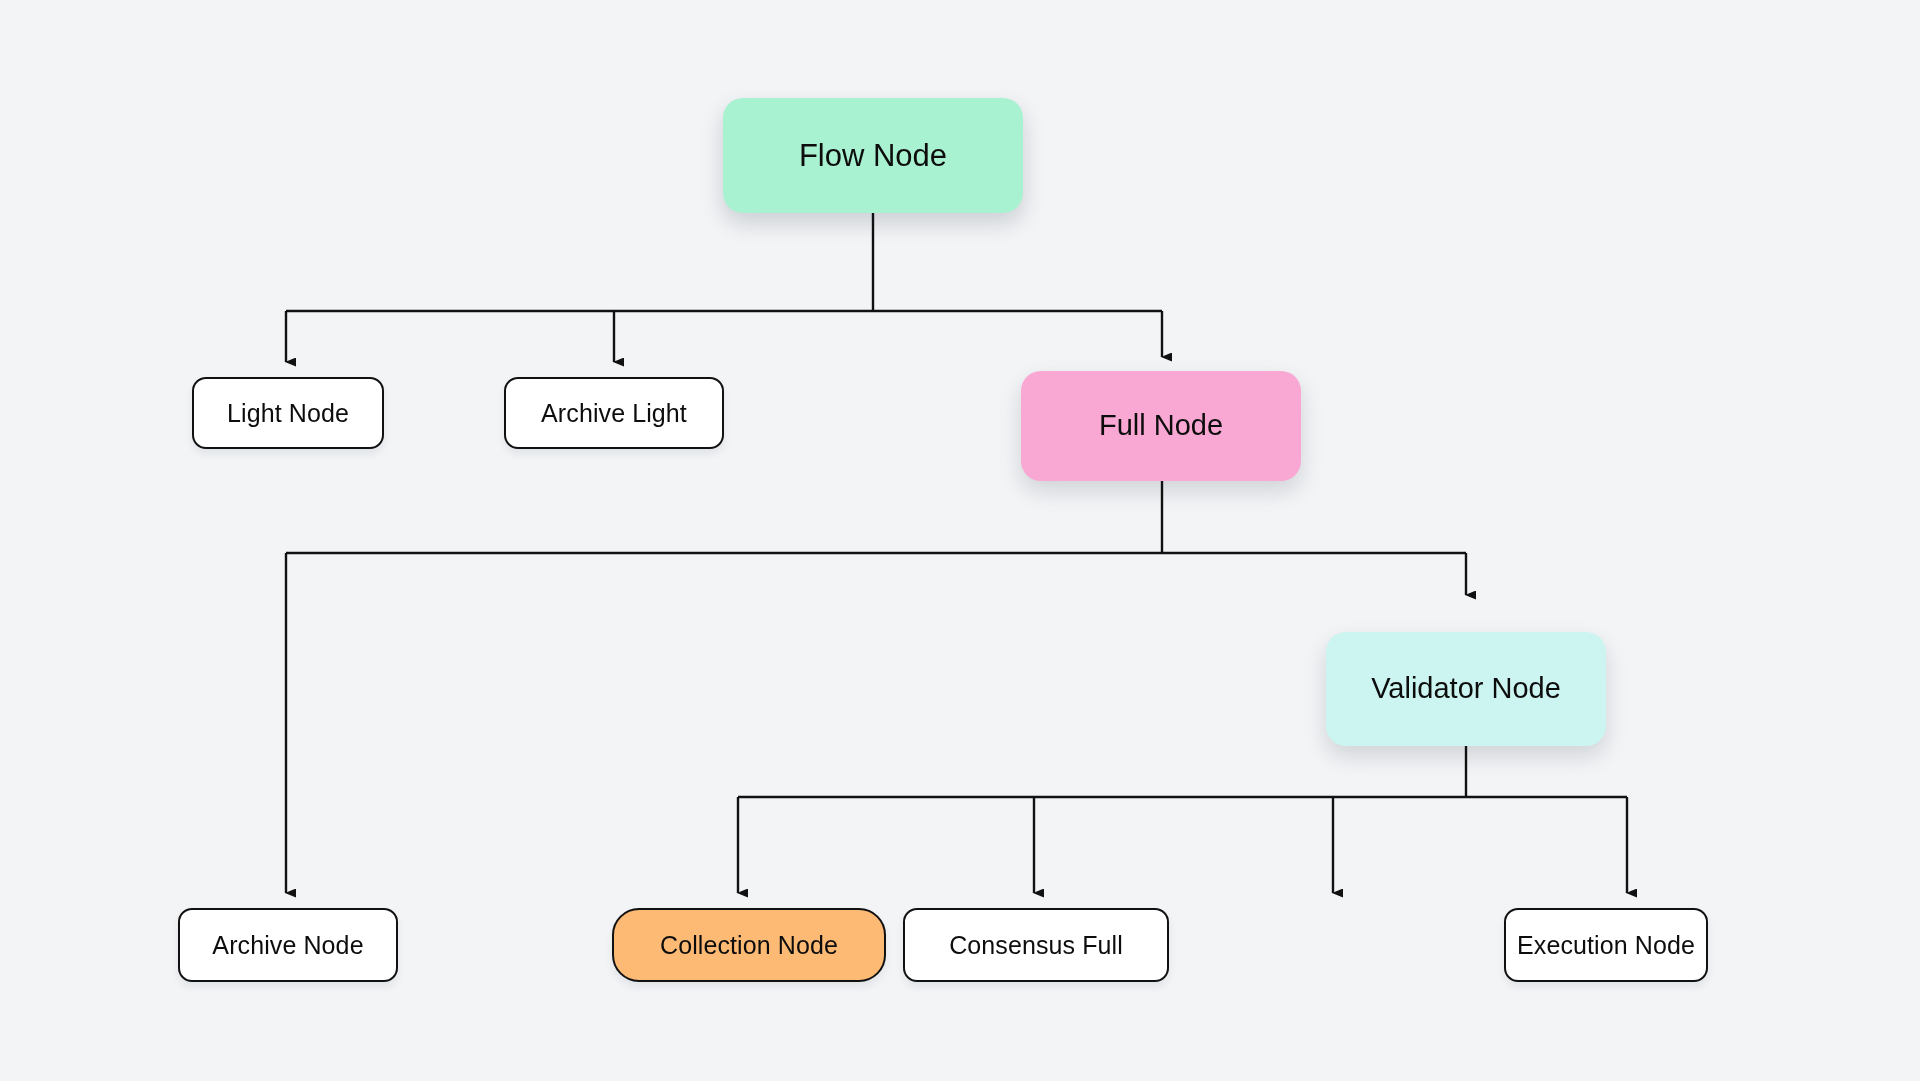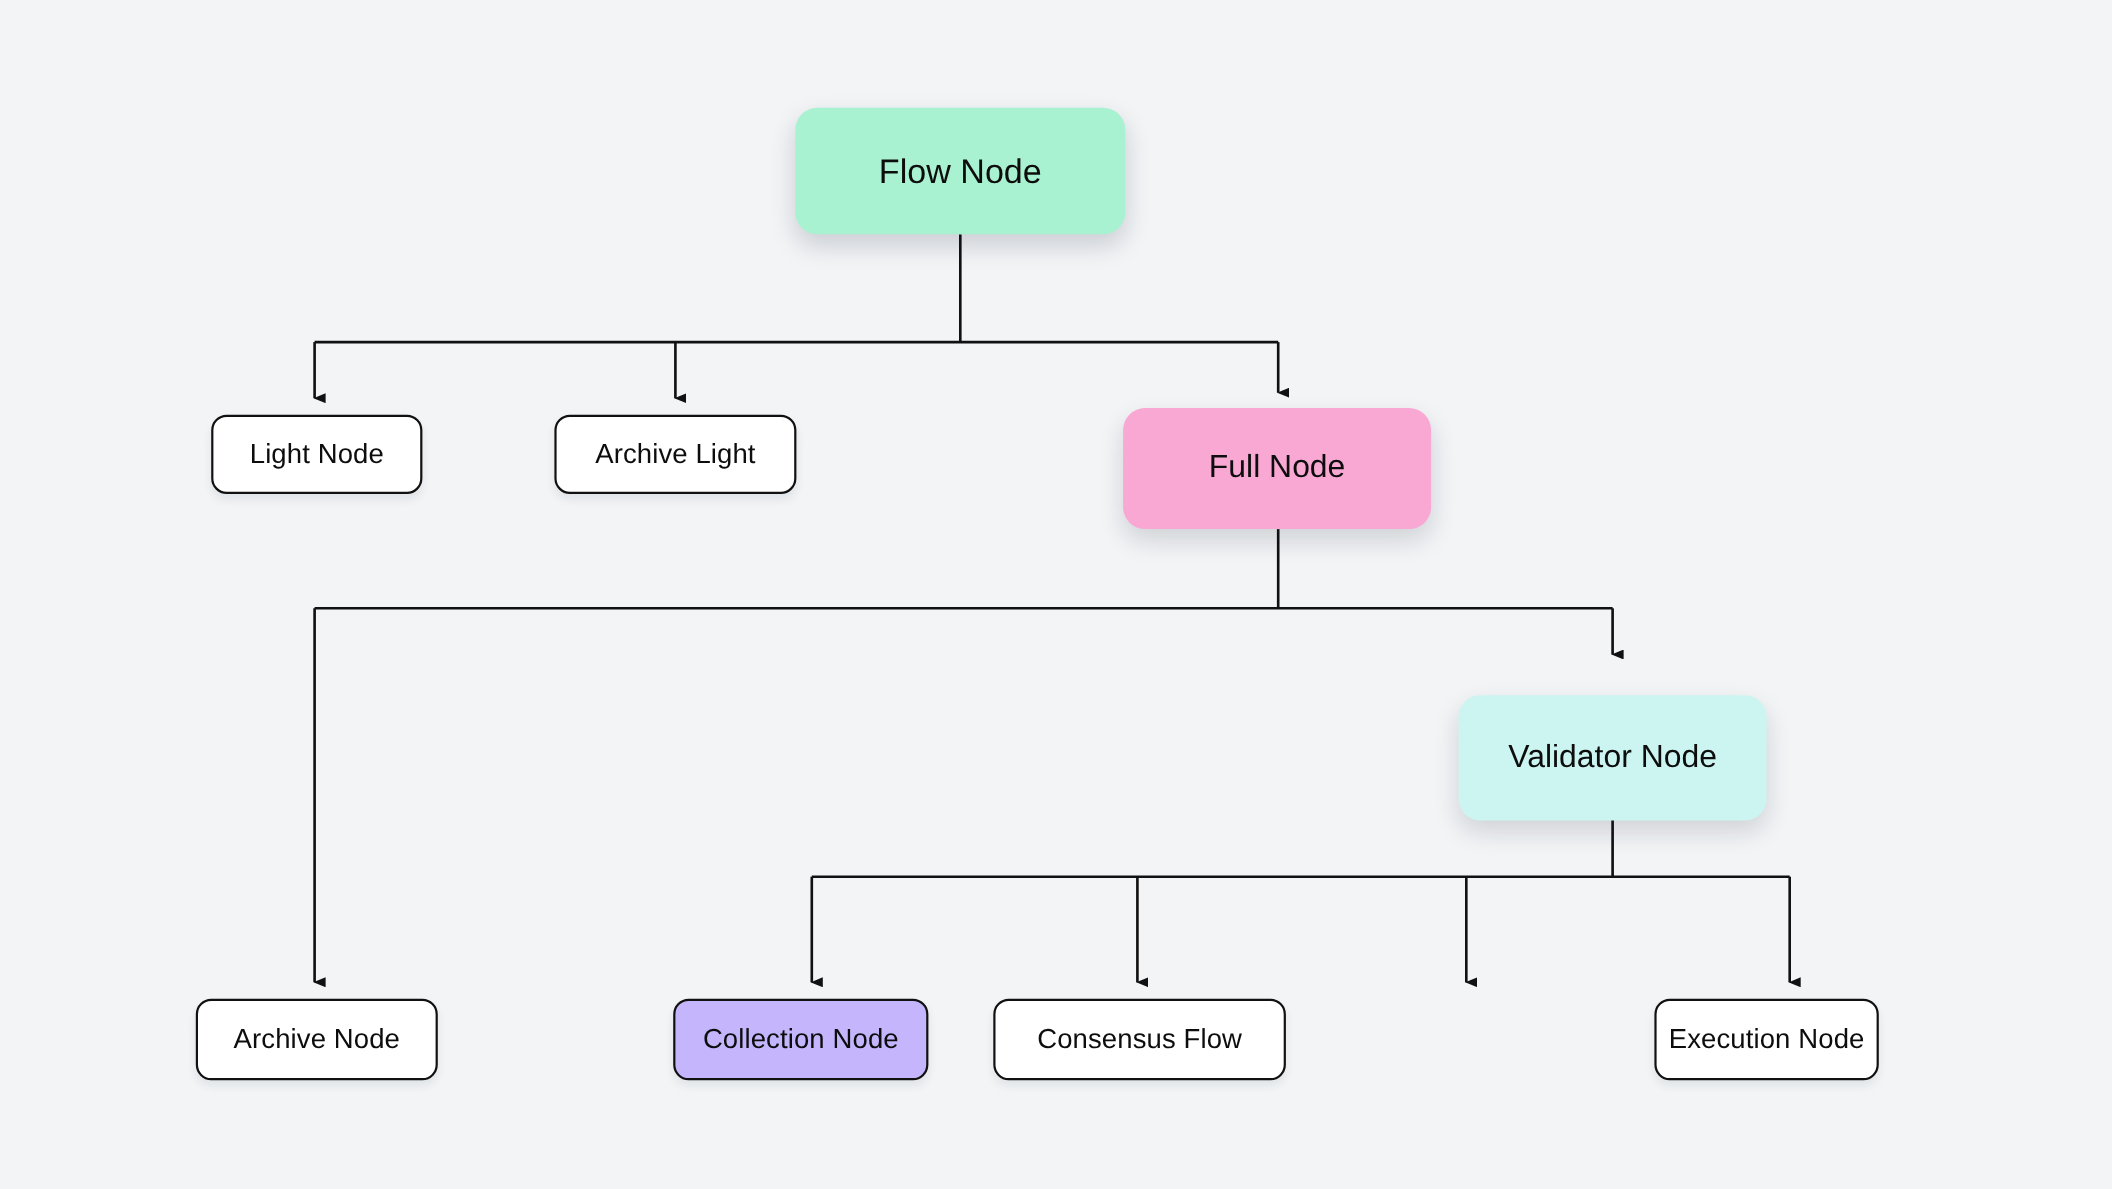--- a/index.html
+++ b/index.html
@@ -127,26 +127,26 @@
   </div>
 
   <div class="node leaf" style="left: 178px; top: 908px; width: 220px; height: 74px; background: rgb(255, 255, 255);">
     <span class="node-label">Archive Node</span>
   </div>
 
   <div class="node tinted validator" style="left: 1326px; top: 609px; width: 280px; height: 114px; background: rgb(204, 245, 242); margin-top: 23px;">
     <span class="node-label">Validator Node</span>
   </div>
 
-  <div class="node leaf" style="left: 612px; top: 908px; width: 232px; height: 74px; background: #c4b5fd;">
+  <div class="node leaf" style="left: 612px; top: 908px; width: 274px; height: 74px; background: #fdba74; border-radius: 27px;">
     <span class="node-label">Collection Node</span>
   </div>
 
   <div class="node leaf" style="left: 903px; top: 908px; width: 266px; height: 74px; background: rgb(255, 255, 255);">
-    <span class="node-label">Consensus Flow</span>
+    <span class="node-label">Consensus Full</span>
   </div>
 
 
   <div class="node leaf" style="left: 1504px; top: 908px; width: 204px; height: 74px; background: rgb(255, 255, 255);">
     <span class="node-label">Execution Node</span>
   </div>
 
 </div>
 
 </body></html>

